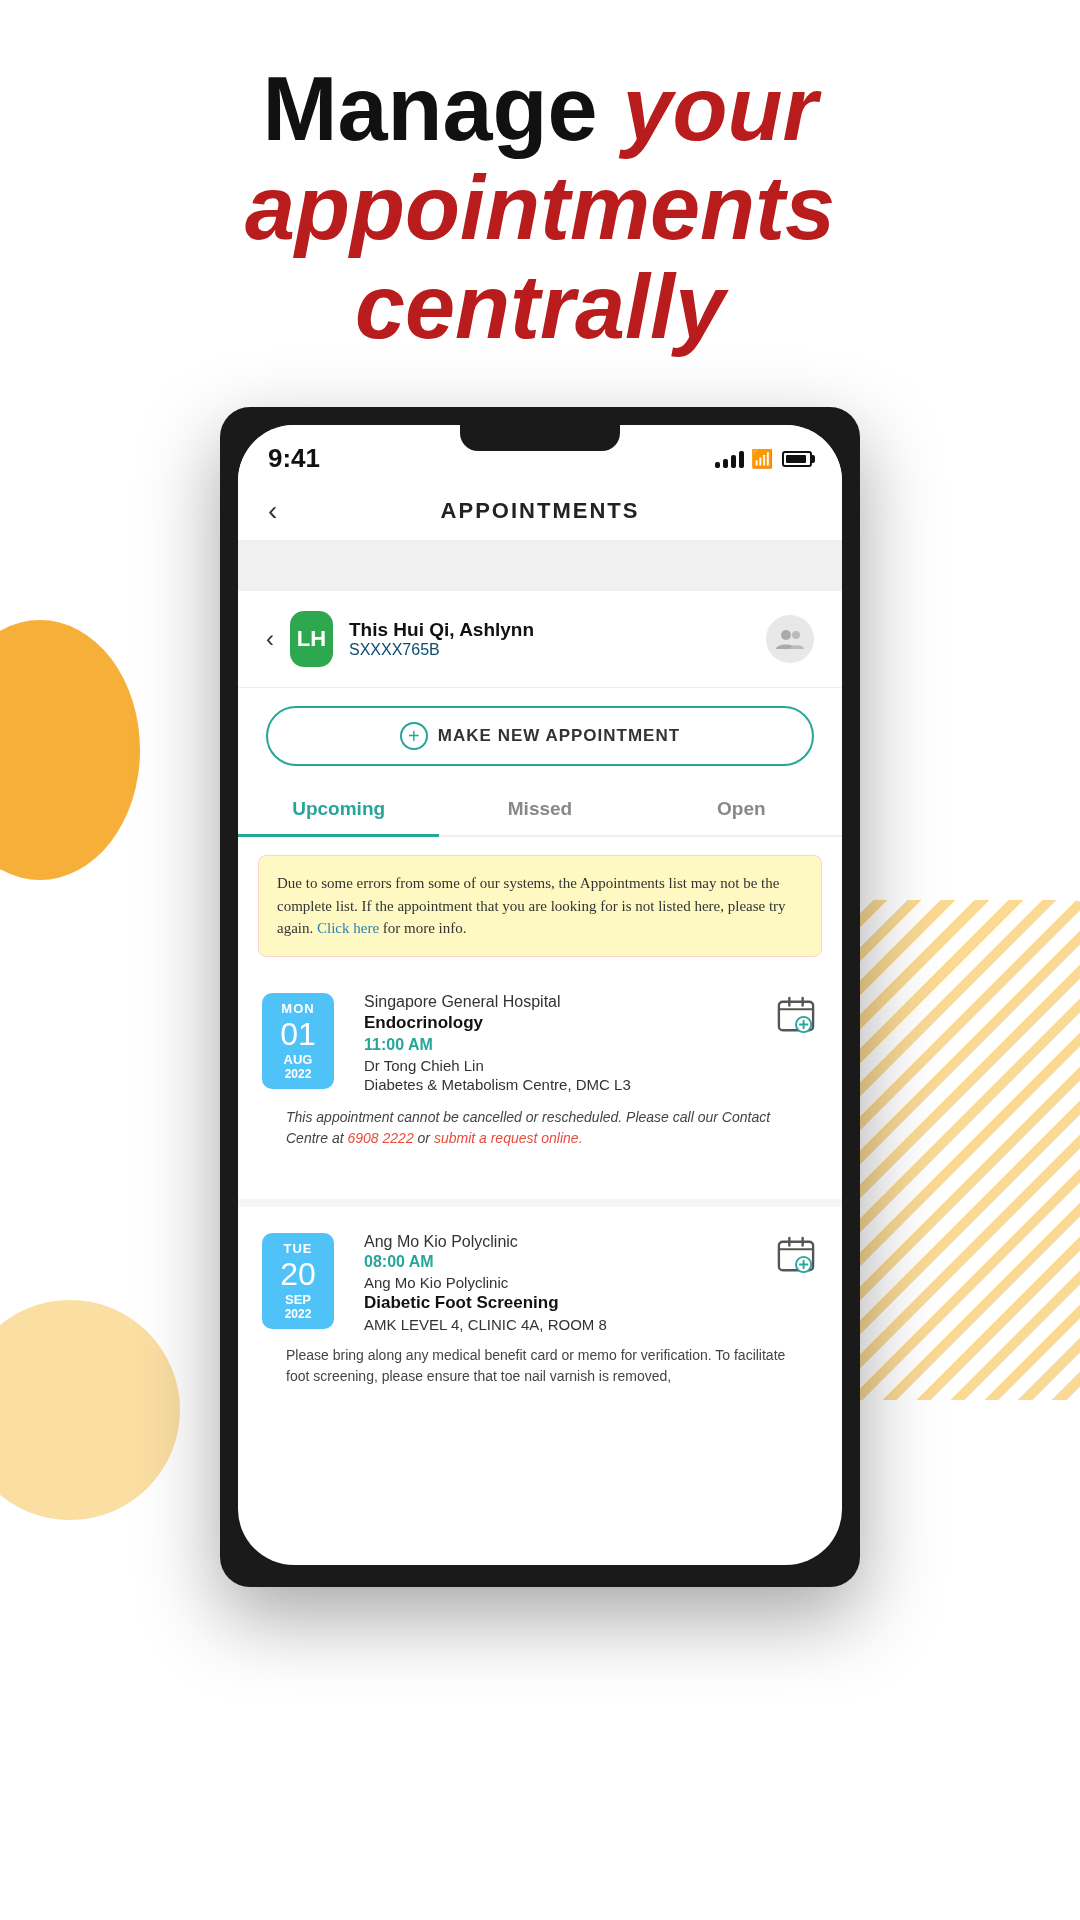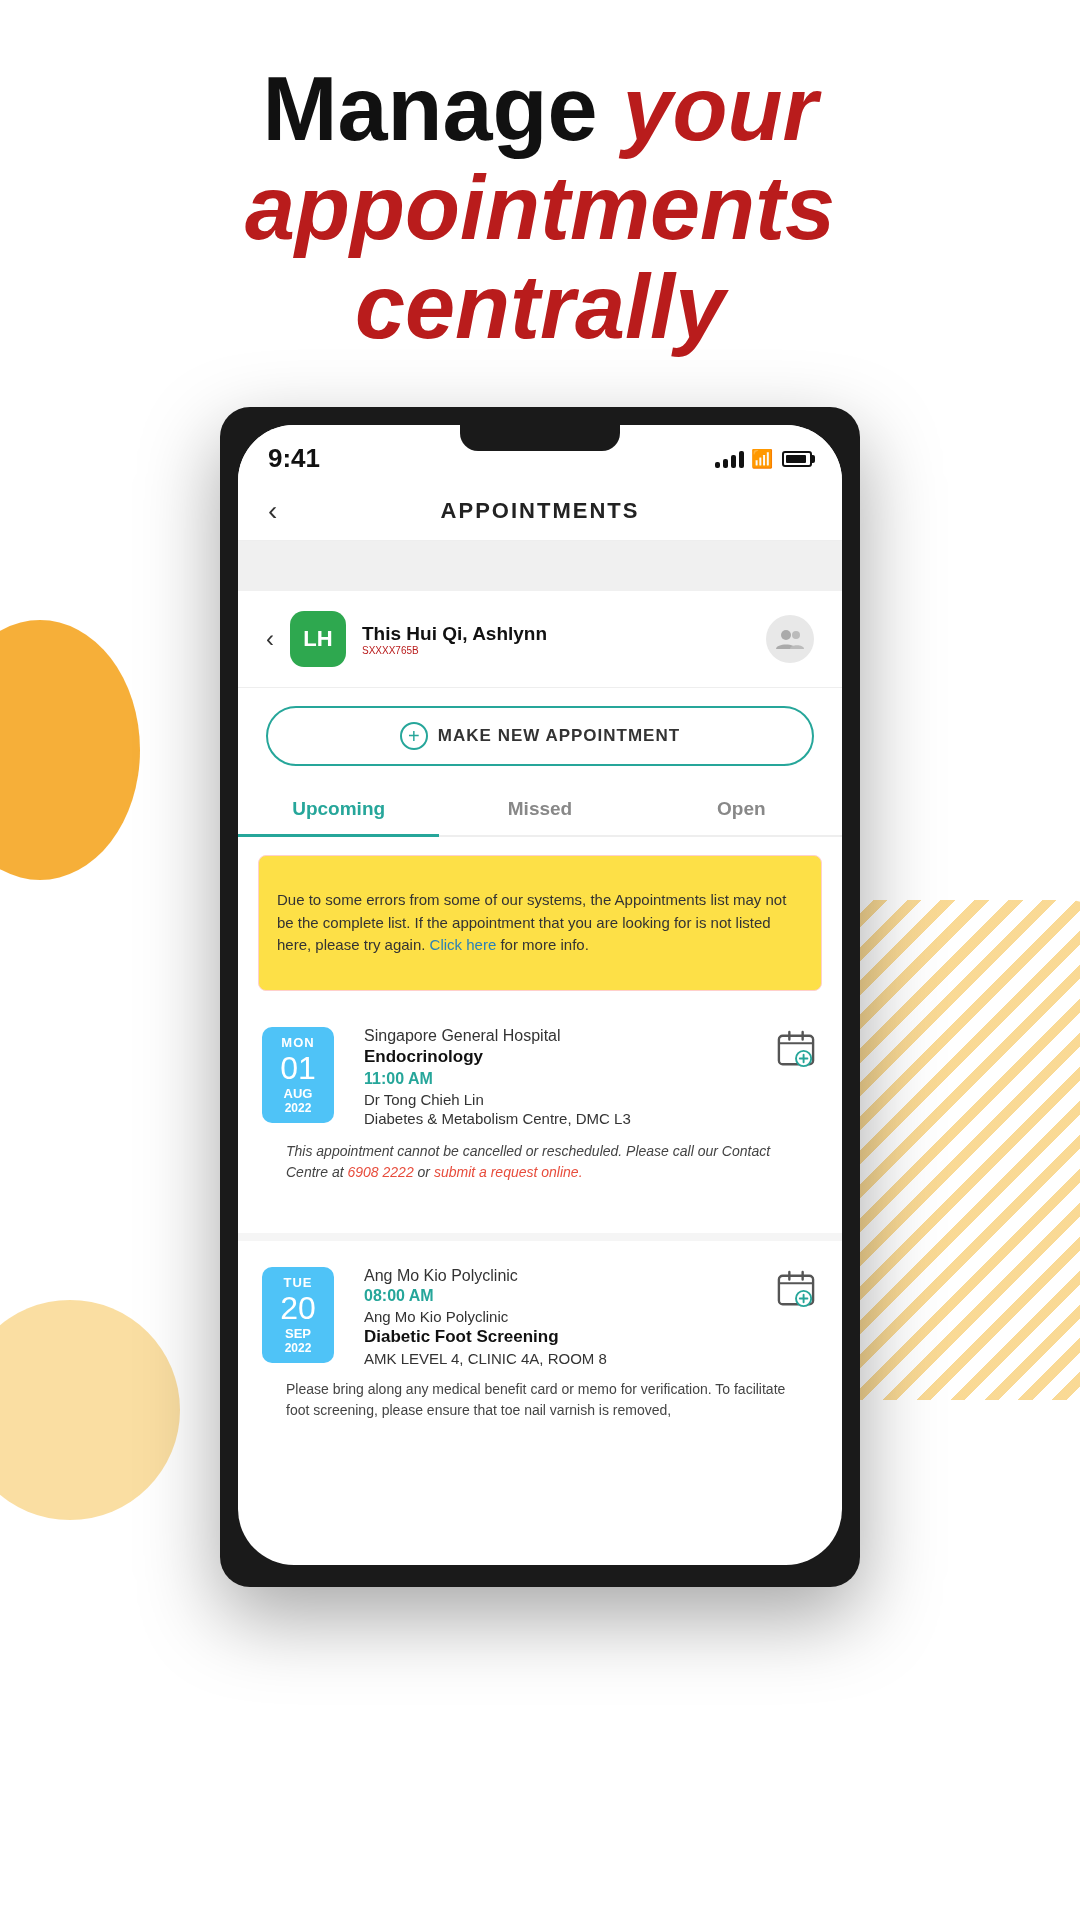--- a/index.html
+++ b/index.html
@@ -210,43 +210,43 @@
       align-items: center;
       gap: 16px;
       border-bottom: 1px solid #eee;
     }
     .user-back {
       font-size: 24px;
       color: #333;
       cursor: pointer;
     }
     .user-avatar {
-      width: 56px;
+      width: 43px;
       height: 56px;
       background: #2ea84f;
       border-radius: 14px;
       display: flex;
       align-items: center;
       justify-content: center;
       color: #fff;
       font-size: 22px;
       font-weight: 700;
       flex-shrink: 0;
     }
     .user-info {
       flex: 1;
     }
     .user-name {
       font-size: 19px;
       font-weight: 700;
       color: #111;
     }
     .user-id {
-      font-size: 10px;
-      color: #b91c1c;
+      font-size: 16px;
+      color: #0c4a6e;
     }
     .user-group-icon {
       width: 48px;
       height: 48px;
       border-radius: 50%;
       background: #e8e8e8;
       display: flex;
       align-items: center;
       justify-content: center;
       color: #888;
@@ -302,28 +302,29 @@
       border-bottom: 3px solid transparent;
       margin-bottom: -2px;
     }
     .tab-item.active {
       color: #26a69a;
       border-bottom: 3px solid #26a69a;
     }
 
     
     .warning-banner {
-      background: #fde047;
+      background: #fef9c3;
       border: 1px solid #ffd0cc;
       margin: 18px 20px;
       border-radius: 8px;
-      padding: 33px 18px;
+      padding: 16px 18px;
       font-size: 15px;
       color: #333;
       line-height: 1.5;
+      font-family: Liberation Serif, serif;
     }
     .warning-link {
       color: #2980b9;
       text-decoration: none;
     }
 
     
     .appt-card {
       background: #fff;
       margin: 8px 0;

